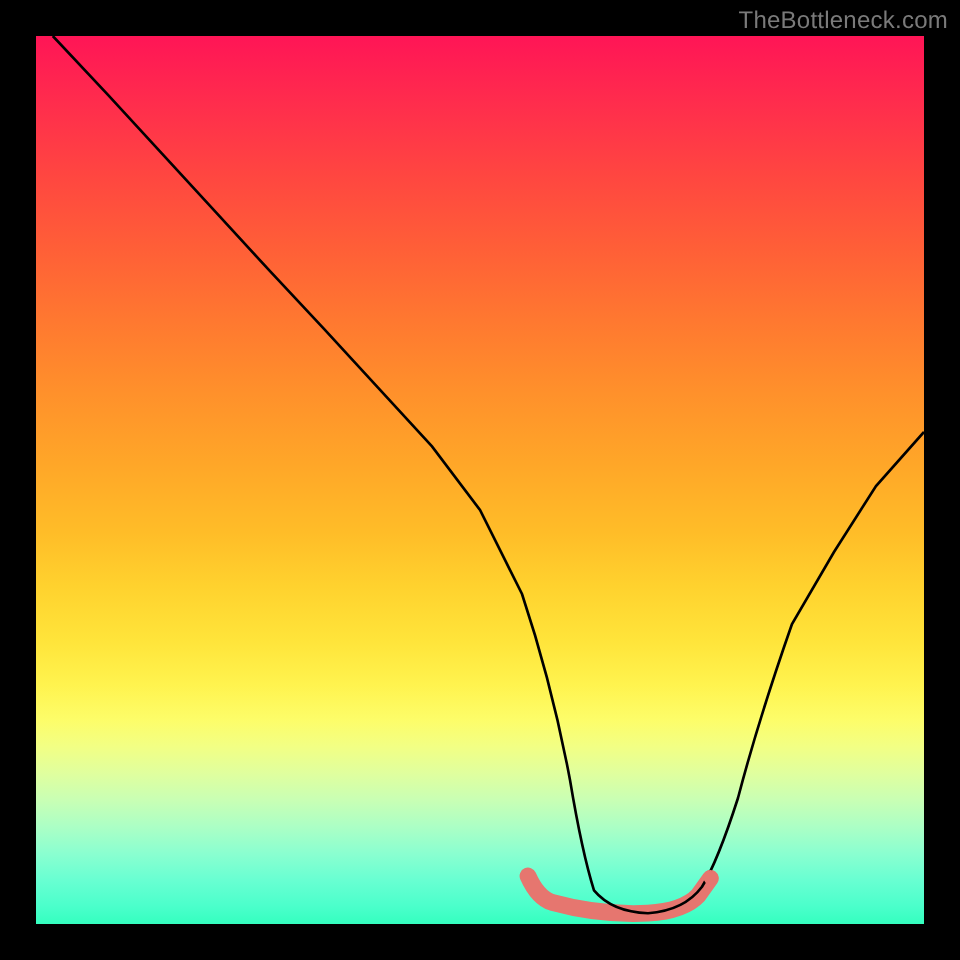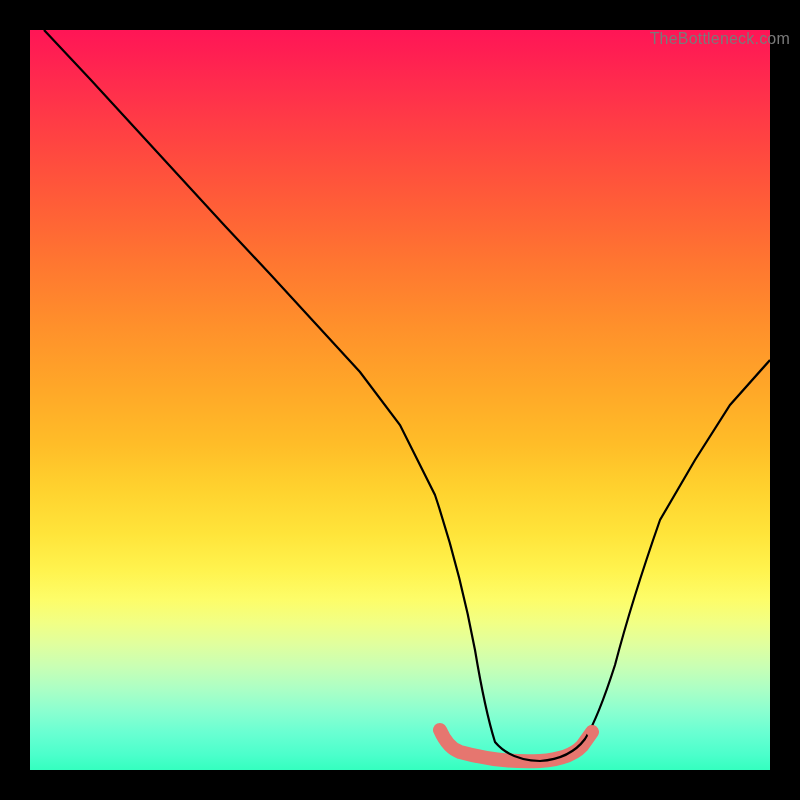--- a/index.html
+++ b/index.html
@@ -61,23 +61,22 @@
     left: 0;
     top: 0;
     width: 740px;
     height: 740px;
   }
   .attribution {
     position: absolute;
     top: 6px;
     right: 10px;
     color: #7a7a7a;
-    font-size: 16px;
+    font-size: 20px;
     letter-spacing: 0.2px;
-    margin-top: 24px;
   }
 </style>
 </head>
 <body>
 
 <div class="frame">
 
   <div class="plot">
     <div class="gradient"></div>
 

